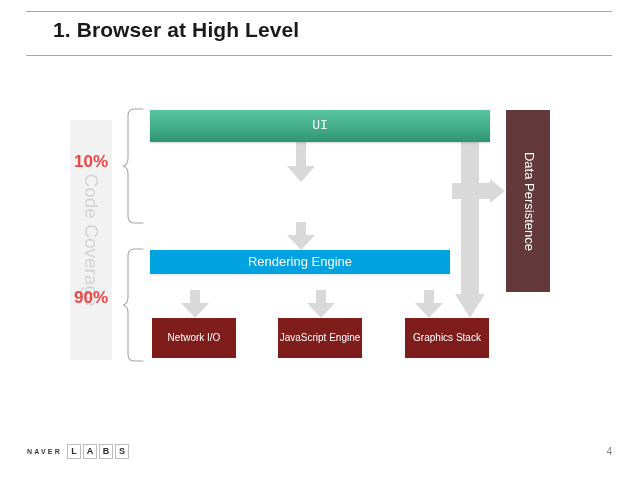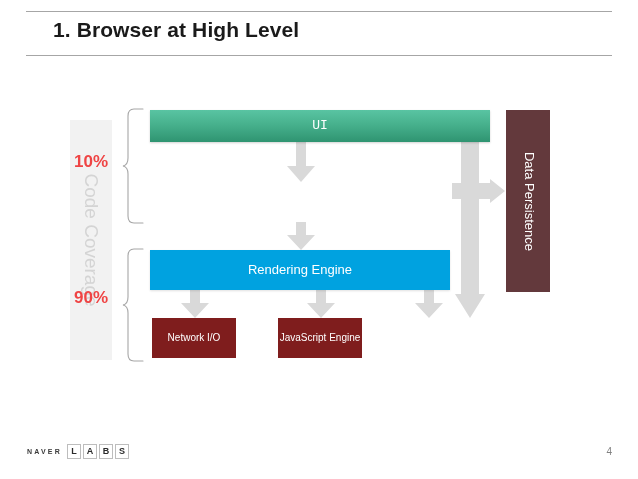--- a/index.html
+++ b/index.html
@@ -101,21 +101,21 @@
     font-family: Liberation Mono, monospace;
   }
   .box-browser-engine {
     left: 150px; top: 182px;
     width: 300px; height: 40px;
     background: linear-gradient(to bottom, #4a86bd 0%, #3a72a8 45%, #27537e 100%);
     box-shadow: 0 1px 2px rgba(0,0,0,0.18);
   }
   .box-rendering-engine {
     left: 150px; top: 250px;
-    width: 300px; height: 40px;
+    width: 300px; height: 24px;
     background: #00a2e0;
     box-shadow: 0 1px 2px rgba(0,0,0,0.12);
   }
   .box-leaf {
     width: 84px; height: 40px;
     top: 318px;
     background: #7f1d1d;
     font-size: 10px;
   }
   .box-network { left: 152px; }
@@ -252,20 +252,23 @@
   </div>
 
   <div class="box box-leaf box-network">
     <span>Network I/O</span>
   </div>
 
   <div class="box box-leaf box-javascript">
     <span>JavaScript Engine</span>
   </div>
 
+  <div class="box box-leaf box-graphics">
+    <span>Graphics Stack</span>
+  </div>
 
   <div class="box box-data-persistence">
     <span>Data Persistence</span>
   </div>
 
   <div class="footer-logo">
     <span class="logo-naver">NAVER</span>
     <span class="logo-labs">
       <b>L</b>
       <b>A</b>

